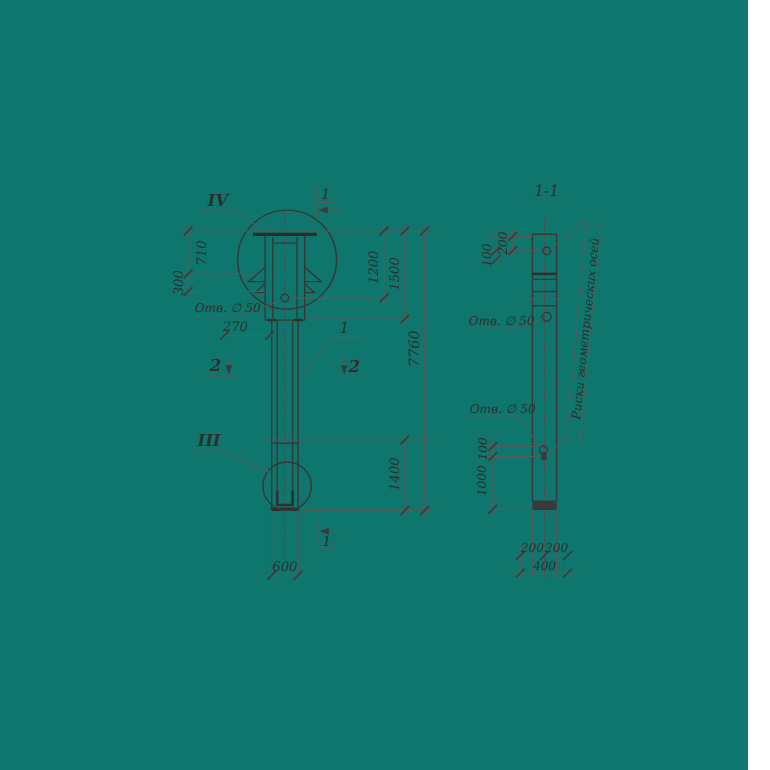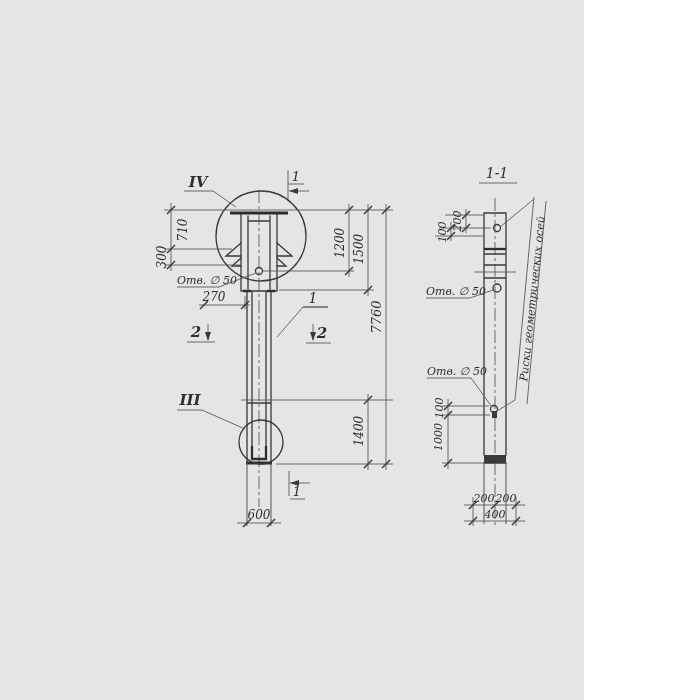--- a/index.html
+++ b/index.html
@@ -1,16 +1,16 @@
 <!DOCTYPE html>
 <html><head>
 <meta charset="utf-8">
 <style>
   html,body{margin:0;padding:0;background:#ffffff;}
-  .page{width:584px;height:700px;background:#e5e5e5;position:relative;overflow:hidden;}
+  .page{width:680px;height:700px;background:#0f766e;position:relative;overflow:hidden;}
   svg{display:block;}
   .obj{stroke:#383838;stroke-width:1.3;fill:none;stroke-linecap:round;}
   .thk{stroke:#2c2c2c;stroke-width:3;fill:none;stroke-linecap:butt;}
   .md{stroke:#2f2f2f;stroke-width:2.3;fill:none;stroke-linecap:butt;}
   .thin{stroke:#555555;stroke-width:1;fill:none;}
   .dim{stroke:#5a5a5a;stroke-width:0.9;fill:none;}
   .tick{stroke:#3c3c3c;stroke-width:1.5;fill:none;}
   .cl{stroke:#4d4d4d;stroke-width:0.8;fill:none;stroke-dasharray:13 3 3 3;}
   .fillmark{fill:#3a3a3a;stroke:none;}
   text{fill:#2e2e2e;font-family:"DejaVu Serif",serif;font-style:italic;}

